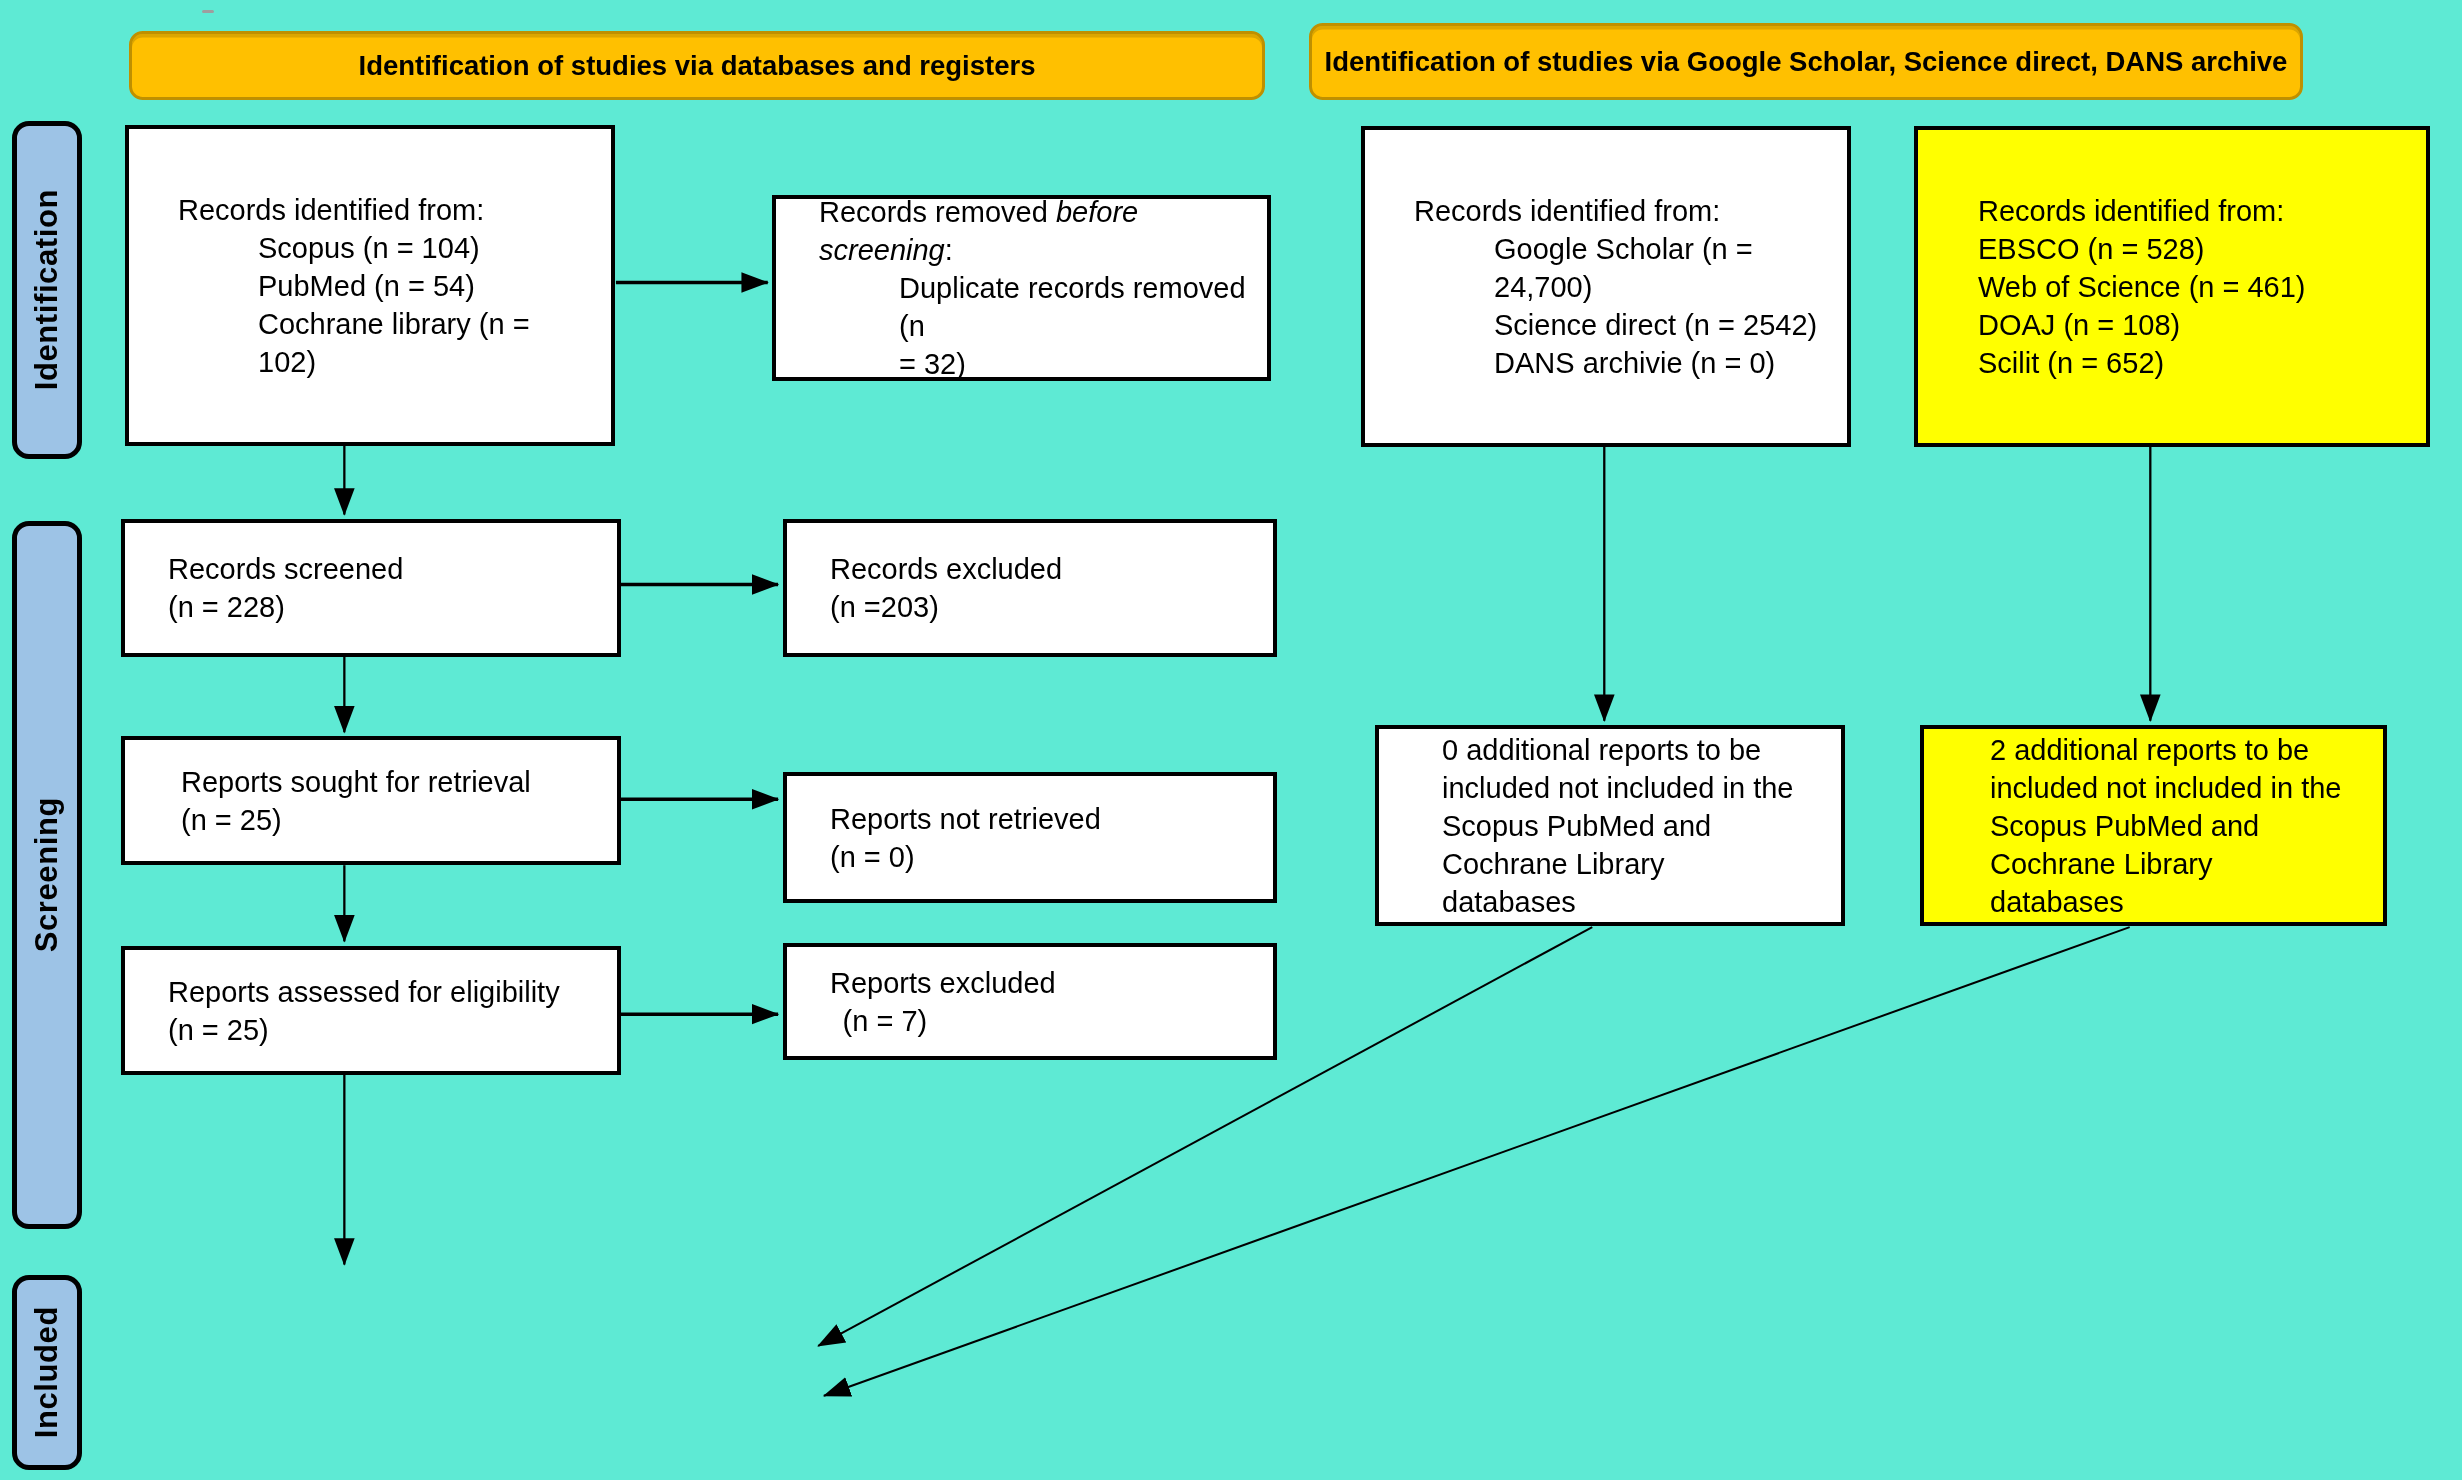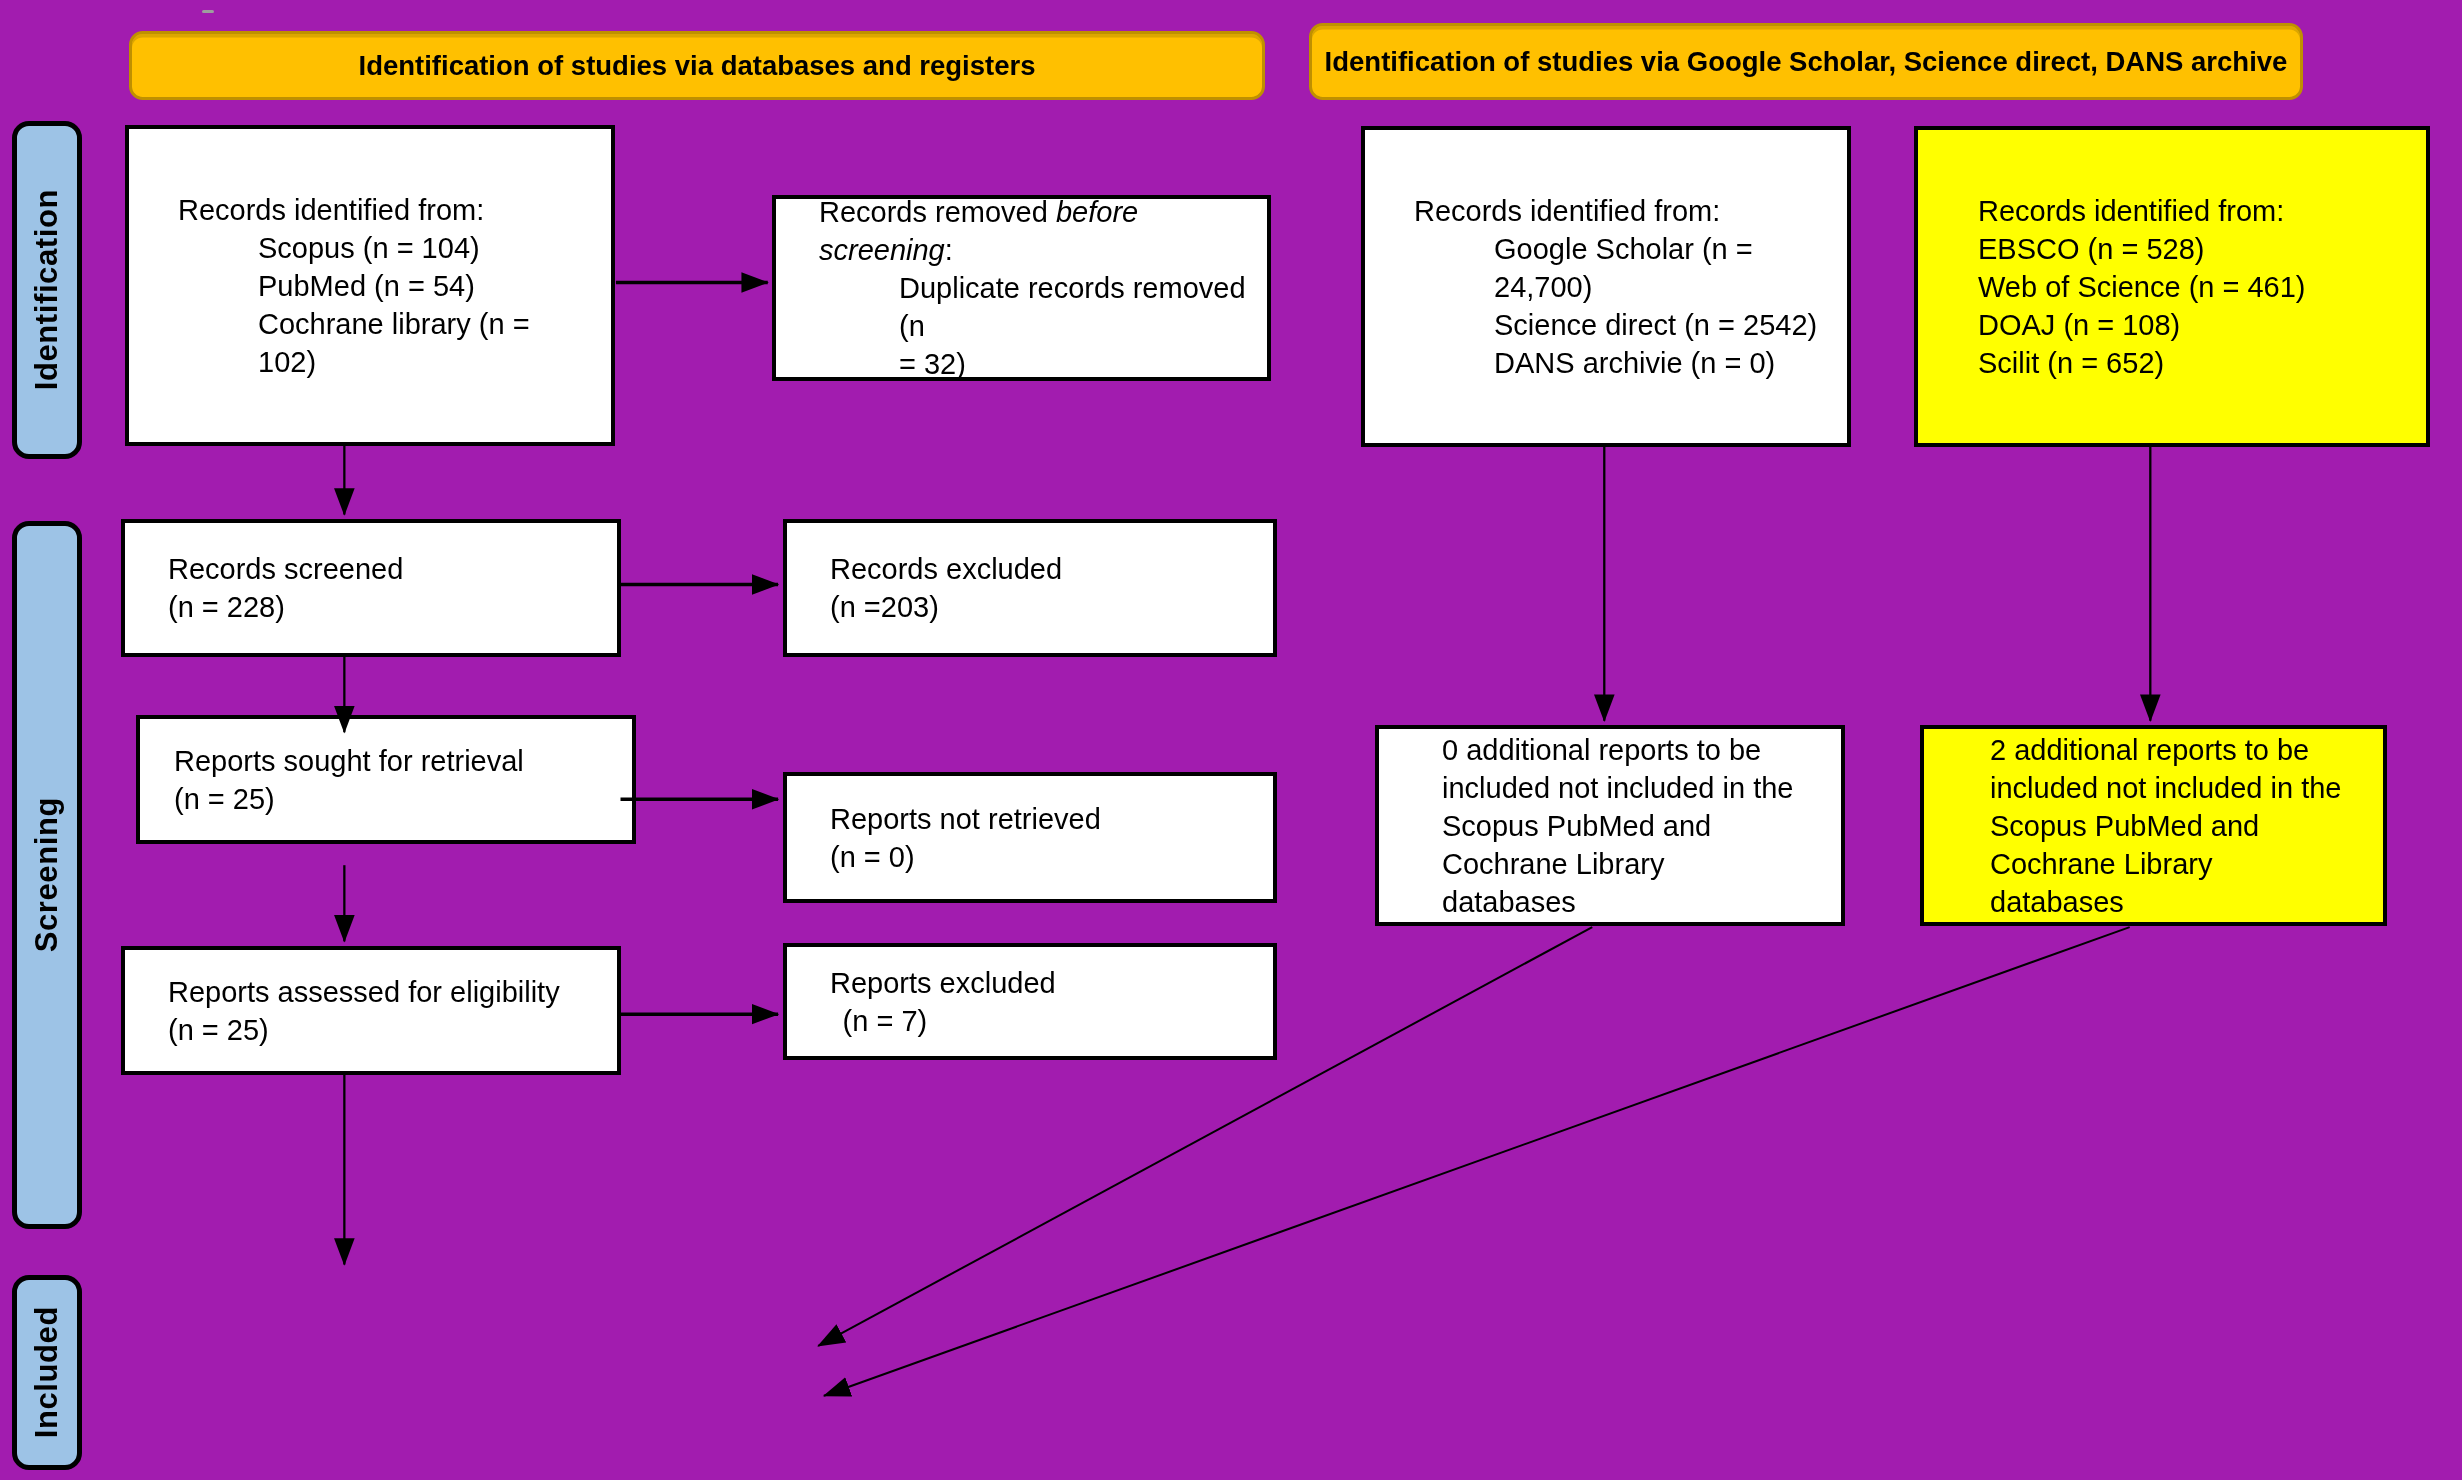--- a/index.html
+++ b/index.html
@@ -1,19 +1,19 @@
 <!DOCTYPE html>
 <html style="--header-fill: #FFC000; --header-border: #BF9000; --sidebar-fill: #9DC3E6; --sidebar-border: #000000; --box-border: #000000; --highlight-fill: #FFFF00; --arrow-color: #000000; --artifact-gray: #9E9E9E;font-size:9.2px"><head>
 <meta charset="utf-8">
 <style>
   html,body{margin:0;padding:0;background:#ffffff;}
   #canvas{
     position:relative;
     width:2462px;height:1480px;
-    background:#a21caf;
+    background:#5eead4;
     font-family:"Liberation Sans", sans-serif;
     color:#000;
     overflow:hidden;
   }
   
   .hdr{
     position:absolute;
     background:var(--header-fill,#FFC000);
     border:3.4px solid var(--header-border,#BF9000);
     border-radius:13.8px;
@@ -55,21 +55,21 @@
   }
   .box.yellow{background:var(--highlight-fill,#FFFF00);}
   .line.ind1{padding-left:80px;}
   .line.inds{padding-left:12.6px;}
   .it{font-style:italic;}
 
   #b1 {left:125px; top:125px; width:490px; height:321px;padding-left:49px;}
   #b2 {left:772px;top:195px; width:499px; height:186px;padding-left:43px;}
   #b3 {left:121px; top:519px; width:500px; height:138px;padding-left:43px;}
   #b4 {left:783px;top:519px; width:494px; height:138px;padding-left:43px;}
-  #b5 {left:121px; top:715px;width:500px; height:129px;padding-left:34px;margin-left:15px;}
+  #b5 {left:121px; top:736px;width:500px; height:129px;padding-left:56px;}
   #b6 {left:783px;top:772px;width:494px; height:131px;padding-left:43px;}
   #b7 {left:121px; top:946px;width:500px; height:129px;padding-left:43px;}
   #b8 {left:783px;top:943px;width:494px; height:117px;padding-left:43px;}
   #b9 {left:122px; top:1269px;width:682px;height:197px;padding-left:40px;padding-bottom:34px;}
   #b10{left:1361px;top:126px; width:490px; height:321px;padding-left:49px;}
   #b11{left:1914px;top:126px; width:516px; height:321px;padding-left:60px;}
   #b12{left:1375px;top:725px;width:470px; height:201px;padding-left:63px;}
   #b13{left:1920px;top:725px;width:467px; height:201px;padding-left:66px;}
 
   

